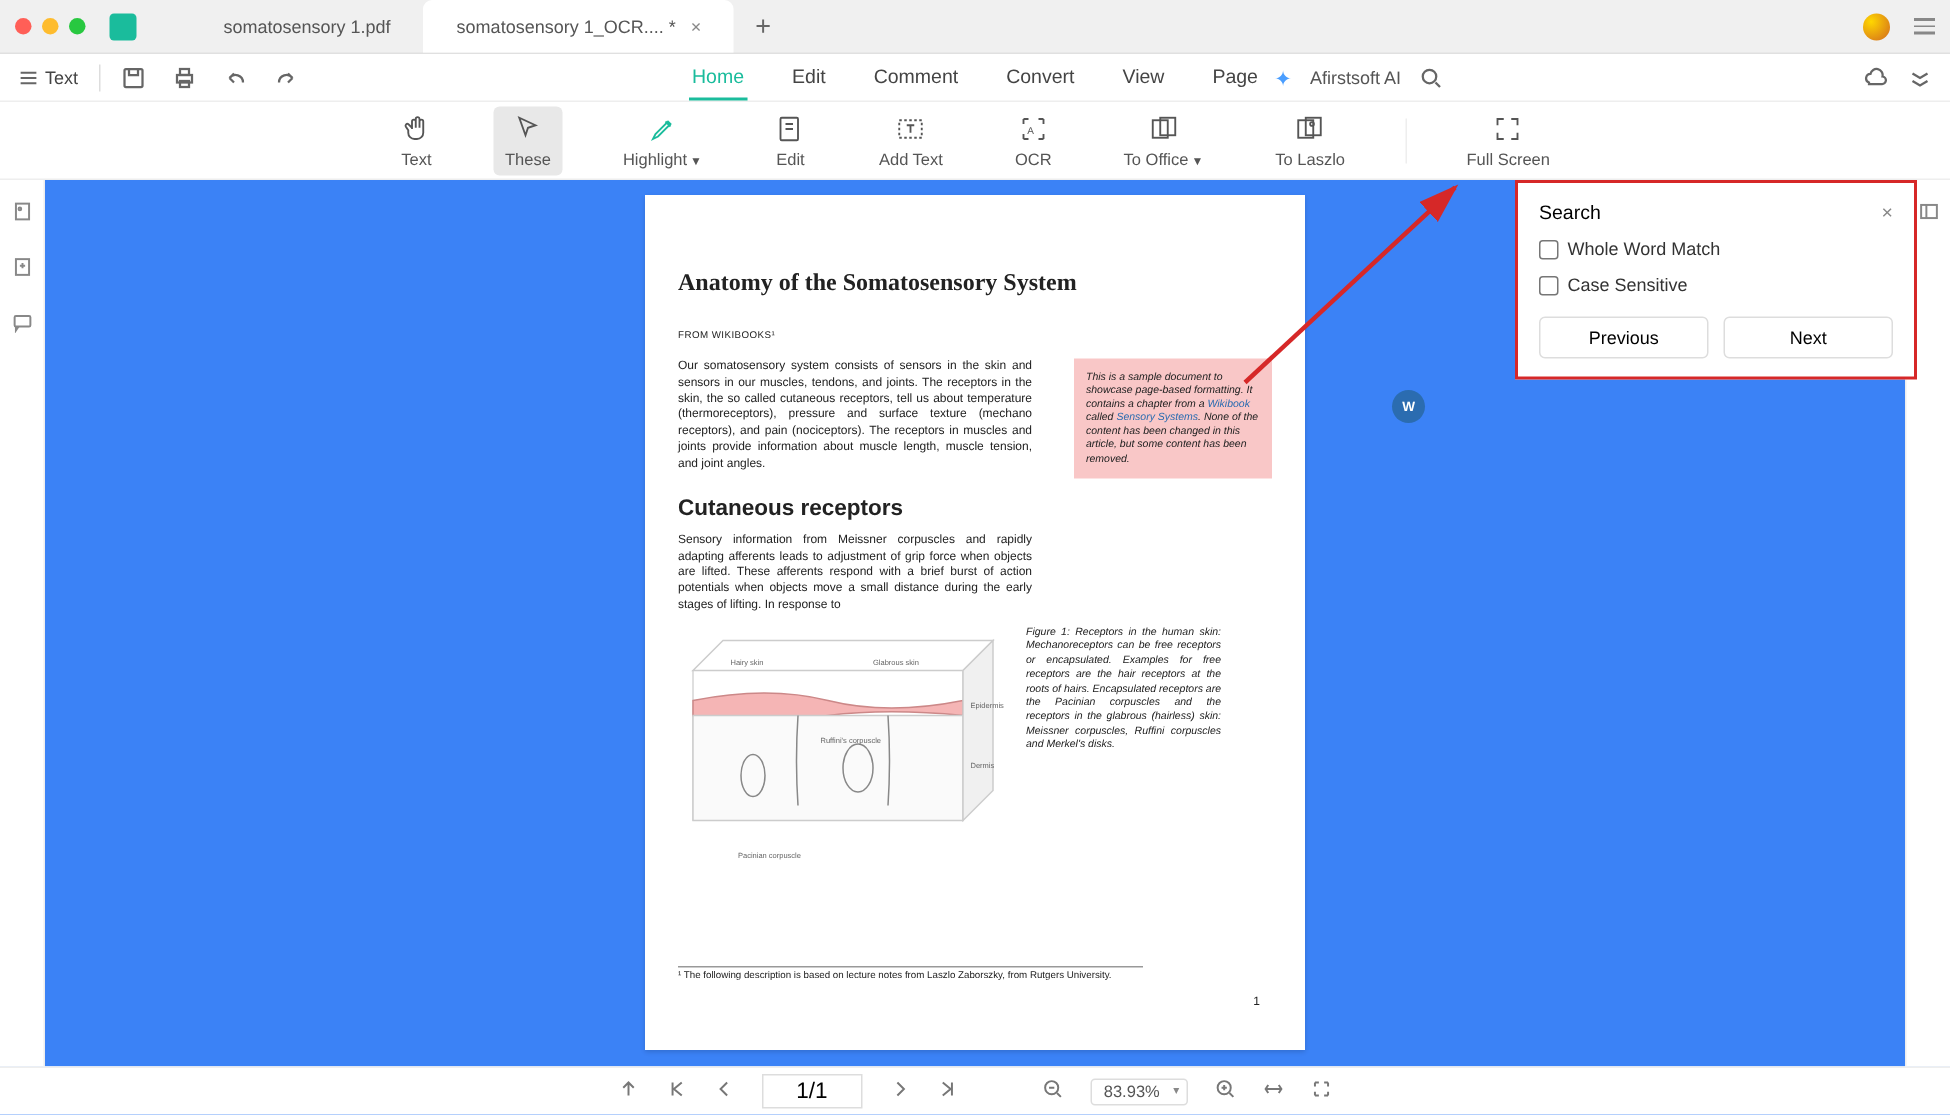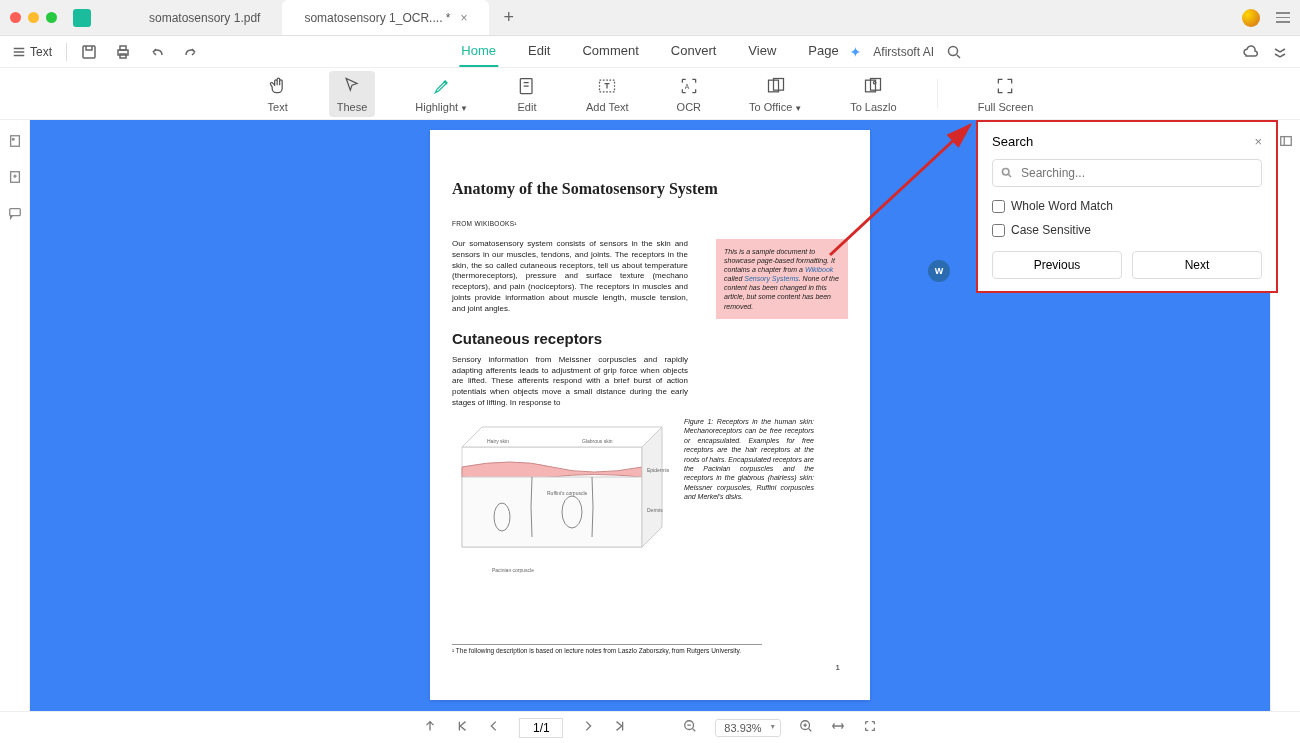--- a/index.html
+++ b/index.html
@@ -64,38 +64,38 @@
 .pinkbox a{color:#2b6cb0;}
 .subhead{font-size:15px;font-weight:700;margin:14px 0 6px;}
 .fig-row{display:flex;gap:12px;margin-top:8px;}
 .fig{width:220px;height:170px;}
 .fig-cap{width:130px;font-size:7px;font-style:italic;line-height:1.35;text-align:justify;}
 .foot{position:absolute;bottom:46px;left:22px;font-size:6.5px;border-top:1px solid #999;padding-top:2px;width:310px;}
 .pgno{position:absolute;bottom:28px;right:30px;font-size:8px;}
 .word-badge{position:absolute;top:140px;right:320px;width:22px;height:22px;background:#2b6cb0;border-radius:50%;display:flex;align-items:center;justify-content:center;color:#fff;font-size:9px;font-weight:bold;}
 
 
-.search-panel{position:absolute;top:120px;right:22px;width:302px;background:#fff;border:2px solid #d62828;padding:12px 14px;z-index:10;}
+.search-panel{position:absolute;top:120px;right:22px;width:268px;background:#fff;border:2px solid #d62828;padding:12px 14px;z-index:10;}
 .search-hd{display:flex;justify-content:space-between;align-items:center;font-size:13px;margin-bottom:10px;}
 .search-close{color:#888;cursor:pointer;}
 .search-input{width:100%;border:1px solid #ddd;border-radius:4px;padding:6px 8px 6px 28px;font-size:12px;outline:none;color:#888;}
 .search-input-wrap{position:relative;margin-bottom:12px;}
 .search-input-wrap svg{position:absolute;left:8px;top:7px;width:13px;height:13px;stroke:#999;fill:none;stroke-width:2;}
 .chk{display:flex;align-items:center;gap:6px;font-size:12px;margin-bottom:10px;color:#333;}
 .chk input{width:13px;height:13px;}
 .nav-btns{display:flex;gap:10px;margin-top:14px;}
 .nav-btn{flex:1;border:1px solid #ddd;background:#fff;border-radius:4px;padding:6px;font-size:12px;cursor:pointer;}
 
 
 .arrow{position:absolute;top:120px;left:820px;width:160px;height:140px;pointer-events:none;}
 
 
 .bottombar{position:absolute;bottom:0;left:0;right:0;height:32px;background:#fff;border-top:1px solid #eee;display:flex;align-items:center;justify-content:center;gap:18px;font-size:12px;color:#555;}
 .bb-icon svg{width:14px;height:14px;stroke:#777;fill:none;stroke-width:1.5;}
-.page-input{width:44px;border:1px solid #ddd;text-align:center;font-size:12px;padding:2px;}
+.page-input{width:67px;border:1px solid #ddd;text-align:center;font-size:15px;padding:2px;}
 .zoom-sel{border:1px solid #ddd;padding:2px 18px 2px 8px;font-size:11px;border-radius:3px;position:relative;}
 .zoom-sel::after{content:'▾';position:absolute;right:5px;font-size:8px;color:#888;}
 </style>
 </head>
 <body>
 
 <div class="titlebar">
   <div class="traffic-lights">
     <div class="dot red"></div>
     <div class="dot yellow"></div>
@@ -319,27 +319,20 @@
           <path d="M6 3v10"></path>
         </svg></span>
   </div>
 </div>
 
 <div class="search-panel">
   <div class="search-hd">
     <span>Search</span>
     <span class="search-close">×</span>
   </div>
-  <div class="search-input-wrap">
-    <svg viewBox="0 0 16 16">
-        <circle cx="7" cy="7" r="4"></circle>
-        <path d="M10.5 10.5l3 3"></path>
-      </svg>
-    <input class="search-input" placeholder="Searching..." style="">
-  </div>
   <label class="chk">
       <input type="checkbox" style="">
       <span>Whole Word Match</span>
     </label>
   <label class="chk">
       <input type="checkbox" style="">
       <span>Case Sensitive</span>
     </label>
   <div class="nav-btns">
     <button class="nav-btn">Previous</button>

